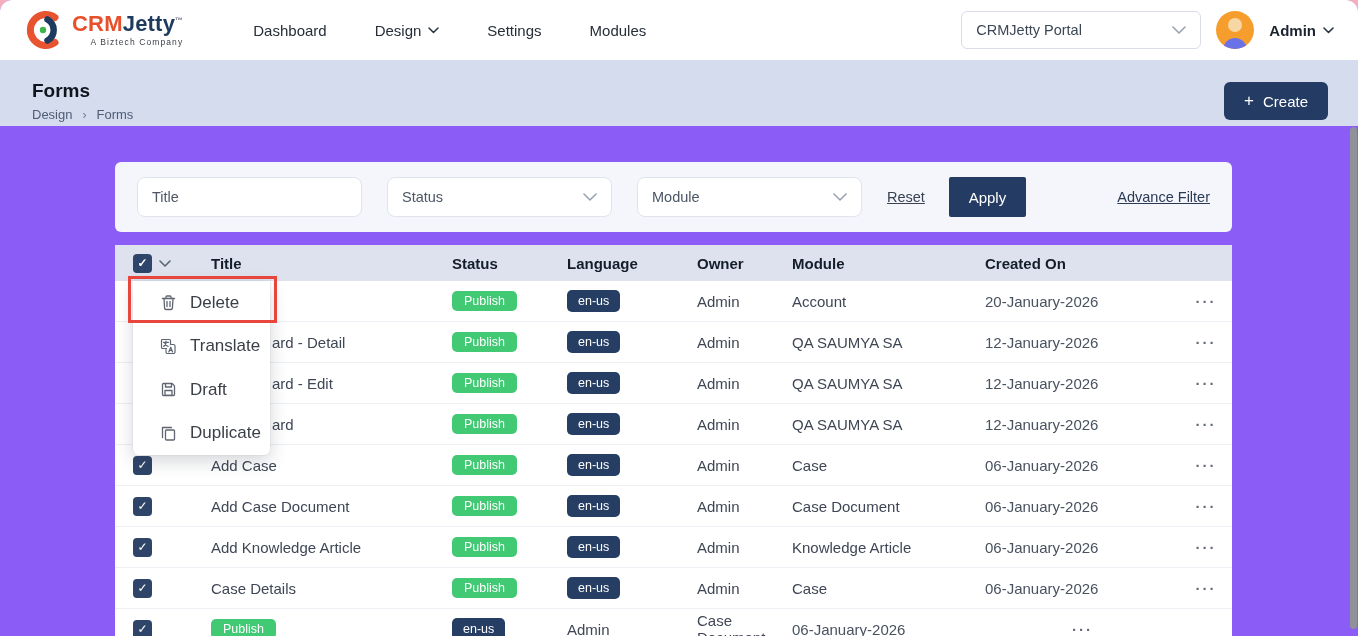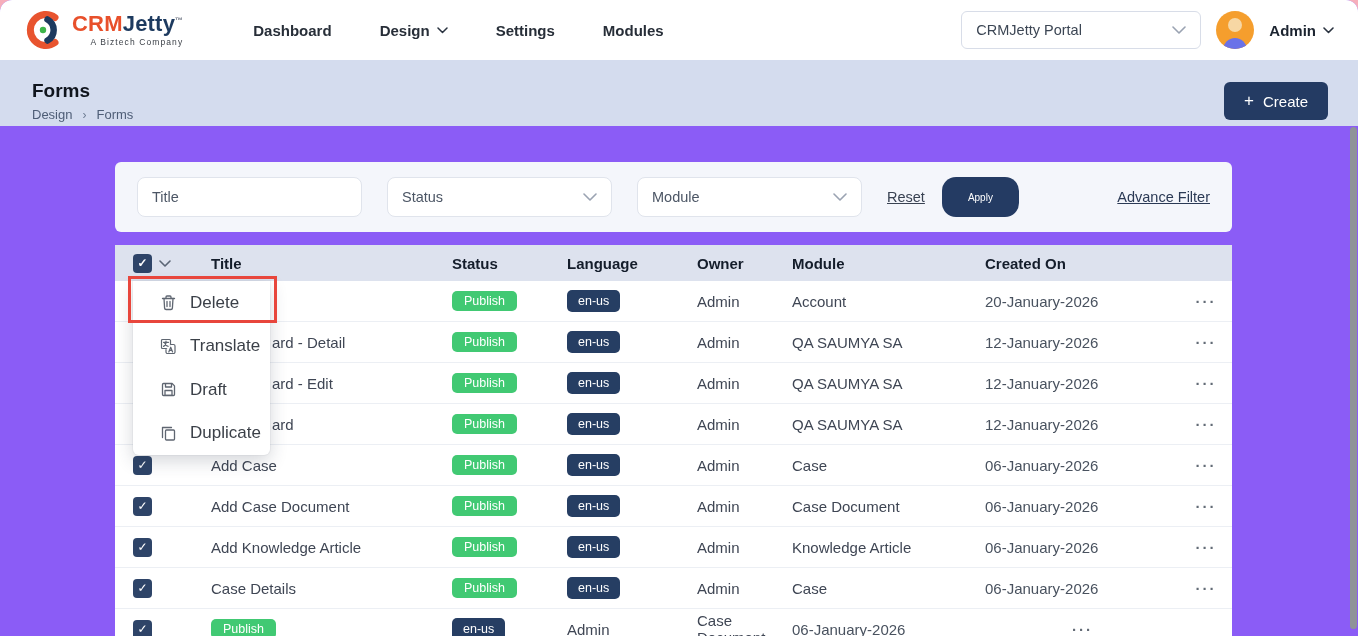--- a/index.html
+++ b/index.html
@@ -9,21 +9,21 @@
 
   
   .topnav { height:60px; background:#fff; display:flex; align-items:center; padding:0 24px; }
   .logo { display:flex; align-items:center; gap:8px; margin-right:70px; cursor:pointer; }
   .logo-text { line-height:1; }
   .logo-line1 { font-size:22px; font-weight:bold; letter-spacing:.2px; }
   .logo-crm { color:var(--logo_orange); }
   .logo-jetty { color:var(--logo_navy); }
   .logo-tm { font-size:8px; color:#6b7280; vertical-align:super; }
   .logo-tagline { font-size:8.5px; color:#3a3f46; letter-spacing:1.1px; margin-top:3px; text-align:right; }
-  nav { display:flex; align-items:center; gap:48px;font-weight:bold; }
+  nav { display:flex; align-items:center; gap:48px; }
   .nav-item { display:flex; align-items:center; gap:7px; font-size:15px; color:#272e38; cursor:pointer; }
   .topnav-right { margin-left:auto; display:flex; align-items:center; gap:15px; }
   .portal-select { width:240px; height:38px; border:1px solid #d8dde8; border-radius:6px; display:flex; align-items:center; justify-content:space-between; padding:0 14px; font-size:14.5px; color:#3c4654; cursor:pointer; background:#fff; }
   .avatar { width:38px; height:38px; border-radius:50%; background:var(--avatar_orange); position:relative; overflow:hidden; }
   .avatar .head { position:absolute; top:7px; left:50%; transform:translateX(-50%); width:14px; height:14px; border-radius:50%; background:#f7d7a4; }
   .avatar .body { position:absolute; bottom:-5px; left:50%; transform:translateX(-50%); width:24px; height:16px; border-radius:12px 12px 0 0; background:#6a72e8; }
   .user-menu { display:flex; align-items:center; gap:7px; font-size:15px; font-weight:bold; color:#1c2430; cursor:pointer; }
 
   
   .page-band { height:66px; background:var(--band); display:flex; align-items:center; justify-content:space-between; padding:16px 30px 0 32px; }
@@ -33,21 +33,21 @@
   .create-btn { background:var(--accent_navy); color:#fff; height:38px; padding:0 20px; border:none; border-radius:6px; font-size:15px; font-family:inherit; display:flex; align-items:center; gap:9px; cursor:pointer; }
   .create-btn .plus { font-size:17px; font-weight:400; }
 
   
   .main { width:1117px; margin-left:115px; }
   .filter-bar { margin-top:36px; height:70px; background:var(--filter_bg); border-radius:6px; display:flex; align-items:center; padding:0 22px; }
   .filter-input { width:225px; height:40px; border:1px solid #e0e4ec; border-radius:8px; padding:0 14px; font-size:14.5px; color:#333; font-family:inherit; outline:none; background:#fff; }
   .filter-input::placeholder { color:#4c5665; opacity:1; }
   .filter-select { width:225px; height:40px; margin-left:25px; border:1px solid #e0e4ec; border-radius:8px; background:#fff; display:flex; align-items:center; justify-content:space-between; padding:0 14px; font-size:14.5px; color:#4c5665; cursor:pointer; }
   .reset-link { margin-left:25px; font-size:14.5px; color:#394252; text-decoration:underline; cursor:pointer; }
-  .apply-btn { margin-left:17px; width:77px; height:40px; background:var(--accent_navy); color:#fff; border:none; border-radius:14px; font-size:10px; font-family:inherit; cursor:pointer; }
+  .apply-btn { margin-left:24px; width:77px; height:40px; background:var(--accent_navy); color:#fff; border:none; border-radius:2px; font-size:15px; font-family:inherit; cursor:pointer; }
   .adv-link { margin-left:auto; font-size:14.5px; color:#2b3a55; text-decoration:underline; cursor:pointer; }
 
   
   .grid8 { display:grid; grid-template-columns:96px 241px 115px 130px 95px 193px 195px 52px; align-items:center; }
   .thead { margin-top:13px; height:36px; background:var(--thead_bg); font-weight:bold; font-size:15px; color:#141d2b; }
   .check-cell { padding-left:18px; display:flex; align-items:center; gap:7px; }
   .checkbox { width:19px; height:19px; background:var(--checkbox_navy); border-radius:4px; color:#fff; font-size:12px; display:flex; align-items:center; justify-content:center; cursor:pointer; flex:none; }
   .row { height:41px; border-bottom:1px solid #eceff4; font-size:15px; color:#3f4654; background:#fff; }
   .td-title.partial { padding-left:61px; }
   .badge { display:inline-block; font-size:12.5px; color:#fff; padding:3px 12px; border-radius:5px; line-height:1.15; }

